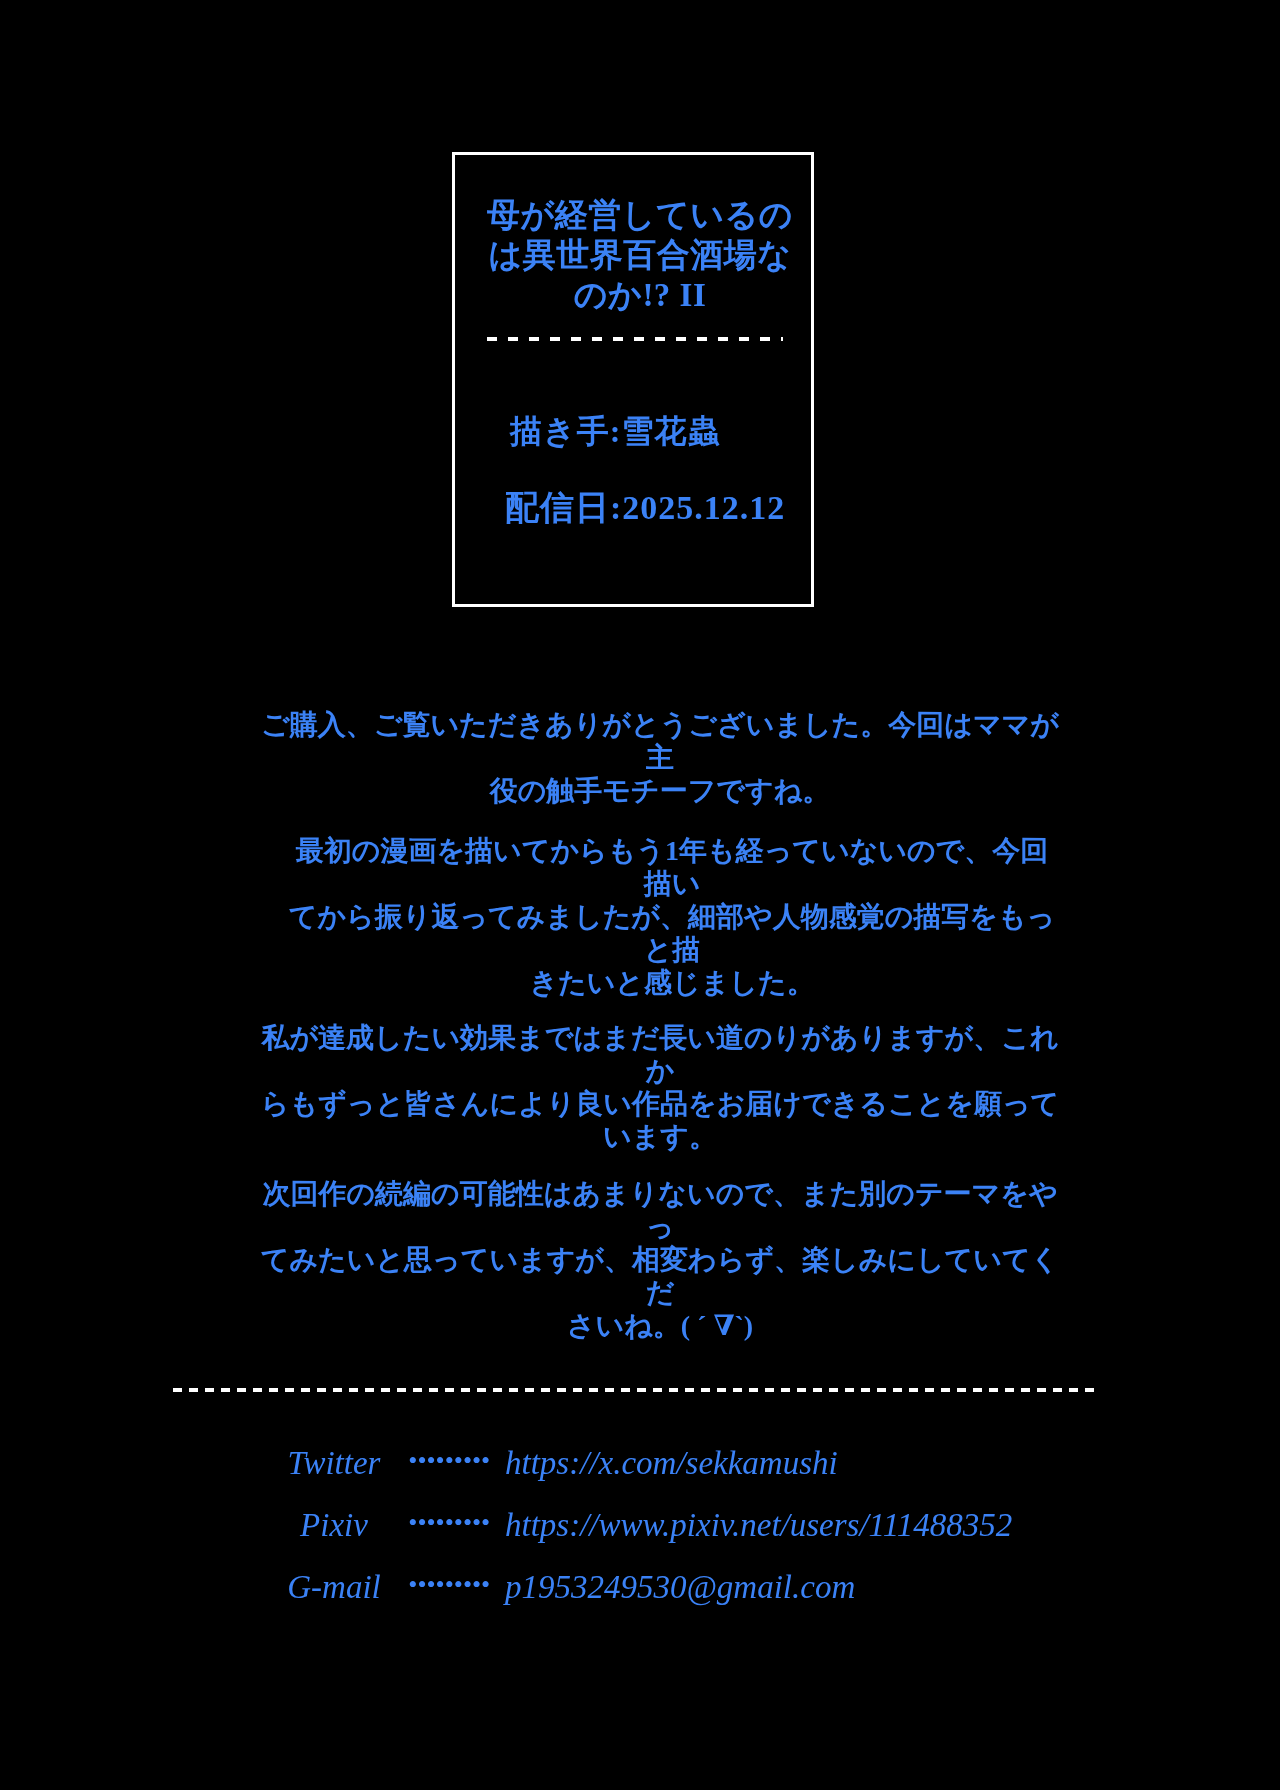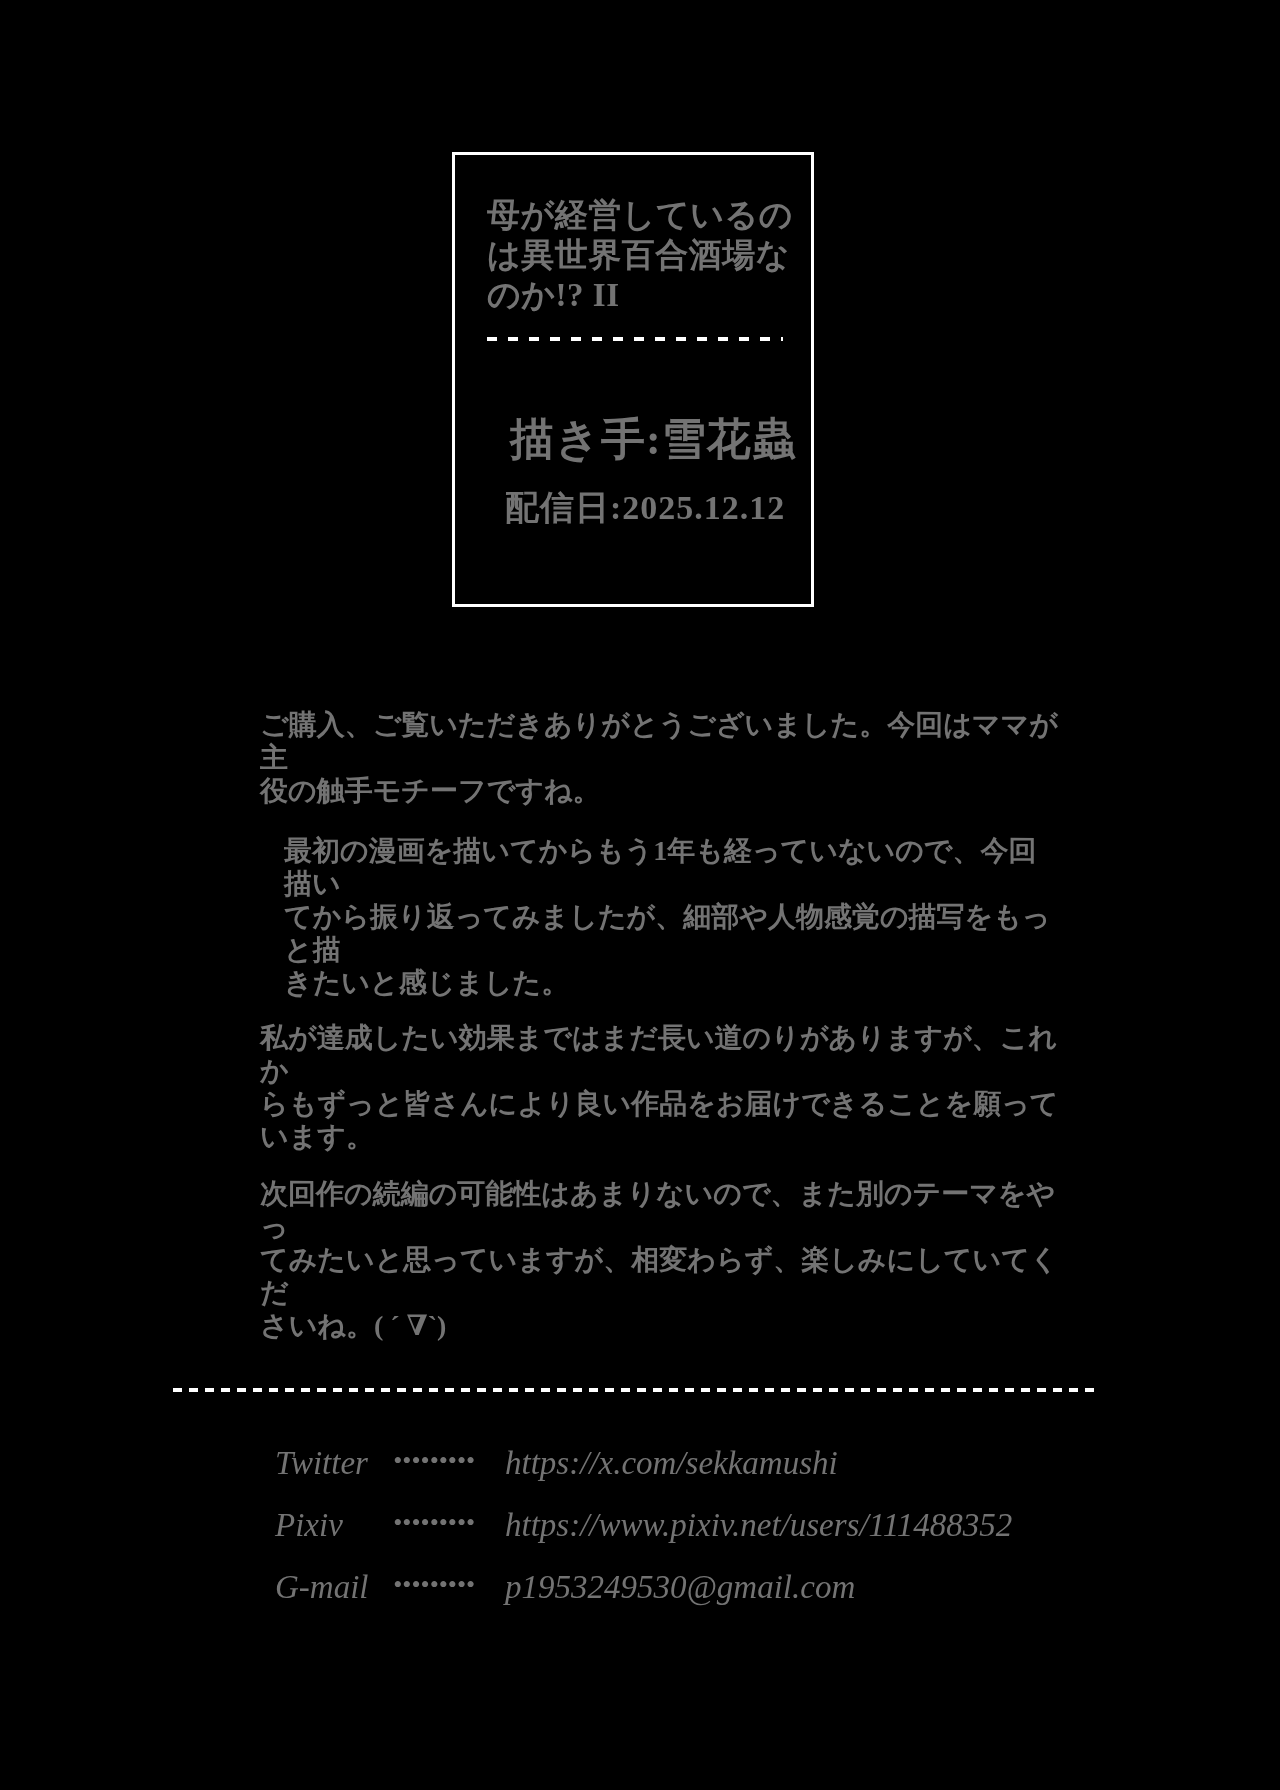--- a/index.html
+++ b/index.html
@@ -5,23 +5,24 @@
   html, body {
     margin: 0;
     padding: 0;
     background: #000000;
   }
   .page {
     position: relative;
     width: 1280px;
     height: 1790px;
     background: #000000;
-    color: #737373;
+    color: #3b82f6;
     font-family: "Liberation Serif", "DejaVu Serif", serif;
     overflow: hidden;
+    text-align: center;
   }
 
   
   .title-box {
     position: absolute;
     left: 452px;
     top: 152px;
     width: 362px;
     height: 455px;
     border: 3px solid #ffffff;
@@ -42,21 +43,21 @@
     left: 32px;
     top: 182px;
     width: 296px;
     height: 4px;
     background: repeating-linear-gradient(90deg, #ffffff 0 10px, transparent 10px 21px);
   }
   .box-artist {
     position: absolute;
     left: 55px;
     top: 255px;
-    font-size: 44px;
+    font-size: 32px;
     font-weight: bold;
     letter-spacing: 1px;
     white-space: nowrap;
   }
   .box-release {
     position: absolute;
     left: 50px;
     top: 330px;
     font-size: 34px;
     font-weight: bold;

